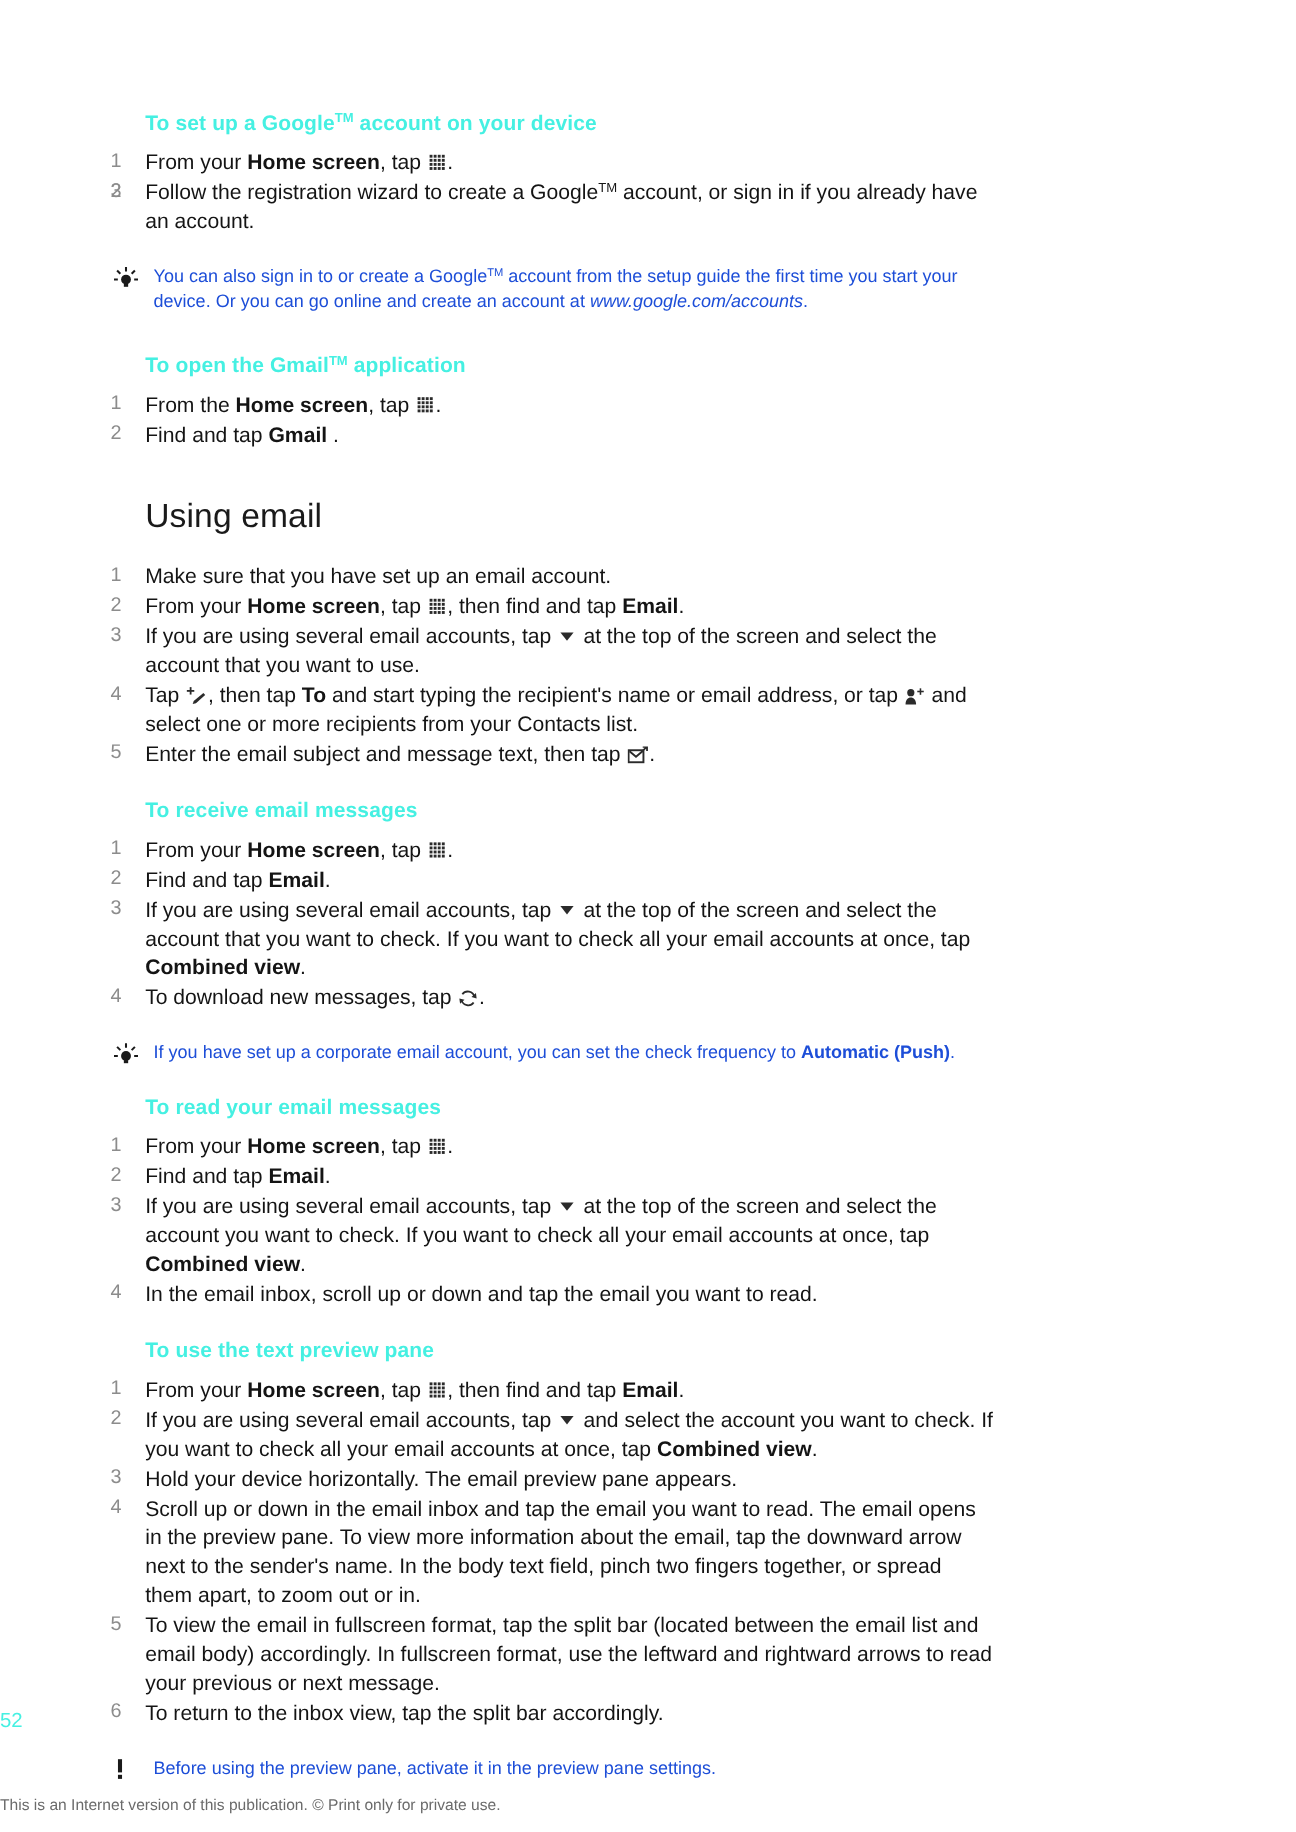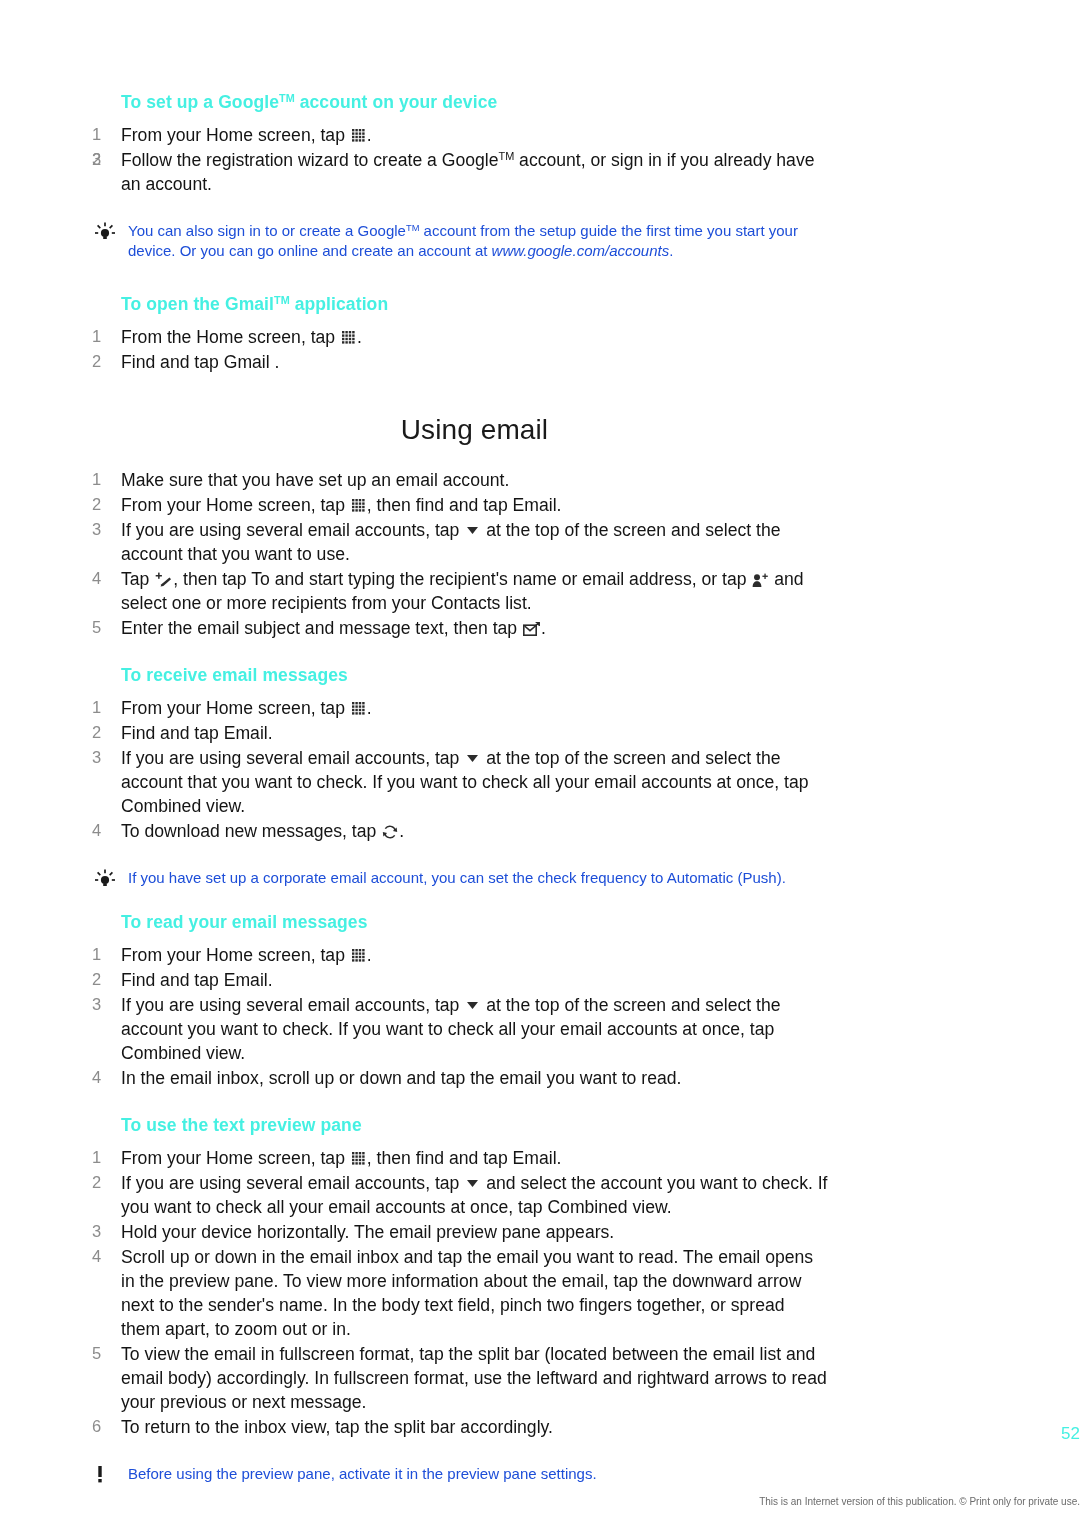--- a/index.html
+++ b/index.html
@@ -35,21 +35,20 @@
     line-height: 1.25;
     letter-spacing: 0.1px;
   }
   h2.chapter-head {
     color: #1a1a1a;
     font-size: 28px;
     font-weight: normal;
     margin: 0 0 22px 33px;
     line-height: 1.1;
     letter-spacing: 0.1px;
-    text-align: center;
   }
 
   
   ol.steps {
     list-style: none;
     margin: 0;
     padding: 0;
   }
   ol.steps > li {
     position: relative;
@@ -86,21 +85,21 @@
     height: 20px;
     display: block;
   }
 
   
   .blk { margin-bottom: 0; }
   .gap-m  { height: 24px; }
   .gap-l  { height: 32px; }
   .gap-xl { height: 40px; }
 
-  b, strong { font-weight: normal; }
+  b, strong { font-weight: bold; }
   i, em { font-style: italic; }
 
   .tm {
     font-size: 0.62em;
     vertical-align: 0.55em;
     letter-spacing: 0;
   }
 
   
   .ic {
@@ -109,32 +108,32 @@
     margin: 0 1px;
   }
   .ic svg { display: block; }
 
   
   .page-number {
     position: absolute;
     left: 0;
     right: 0;
     top: 1424px;
-    text-align: right;
+    text-align: left;
     color: #45f0e2;
     font-size: 17px;
   }
   .footer-note {
     position: absolute;
     left: 0;
     right: 0;
     top: 1496px;
-    text-align: right;
+    text-align: left;
     color: #6b6b6b;
-    font-size: 10px;
+    font-size: 13px;
   }
 </style>
 </head>
 <body>
 
 <div class="page">
   <div class="content" id="content-root">
       <div class="blk">
         <h3 class="section-head">To set up a Google<span class="tm">TM</span> account on your device</h3>
         <ol class="steps">

